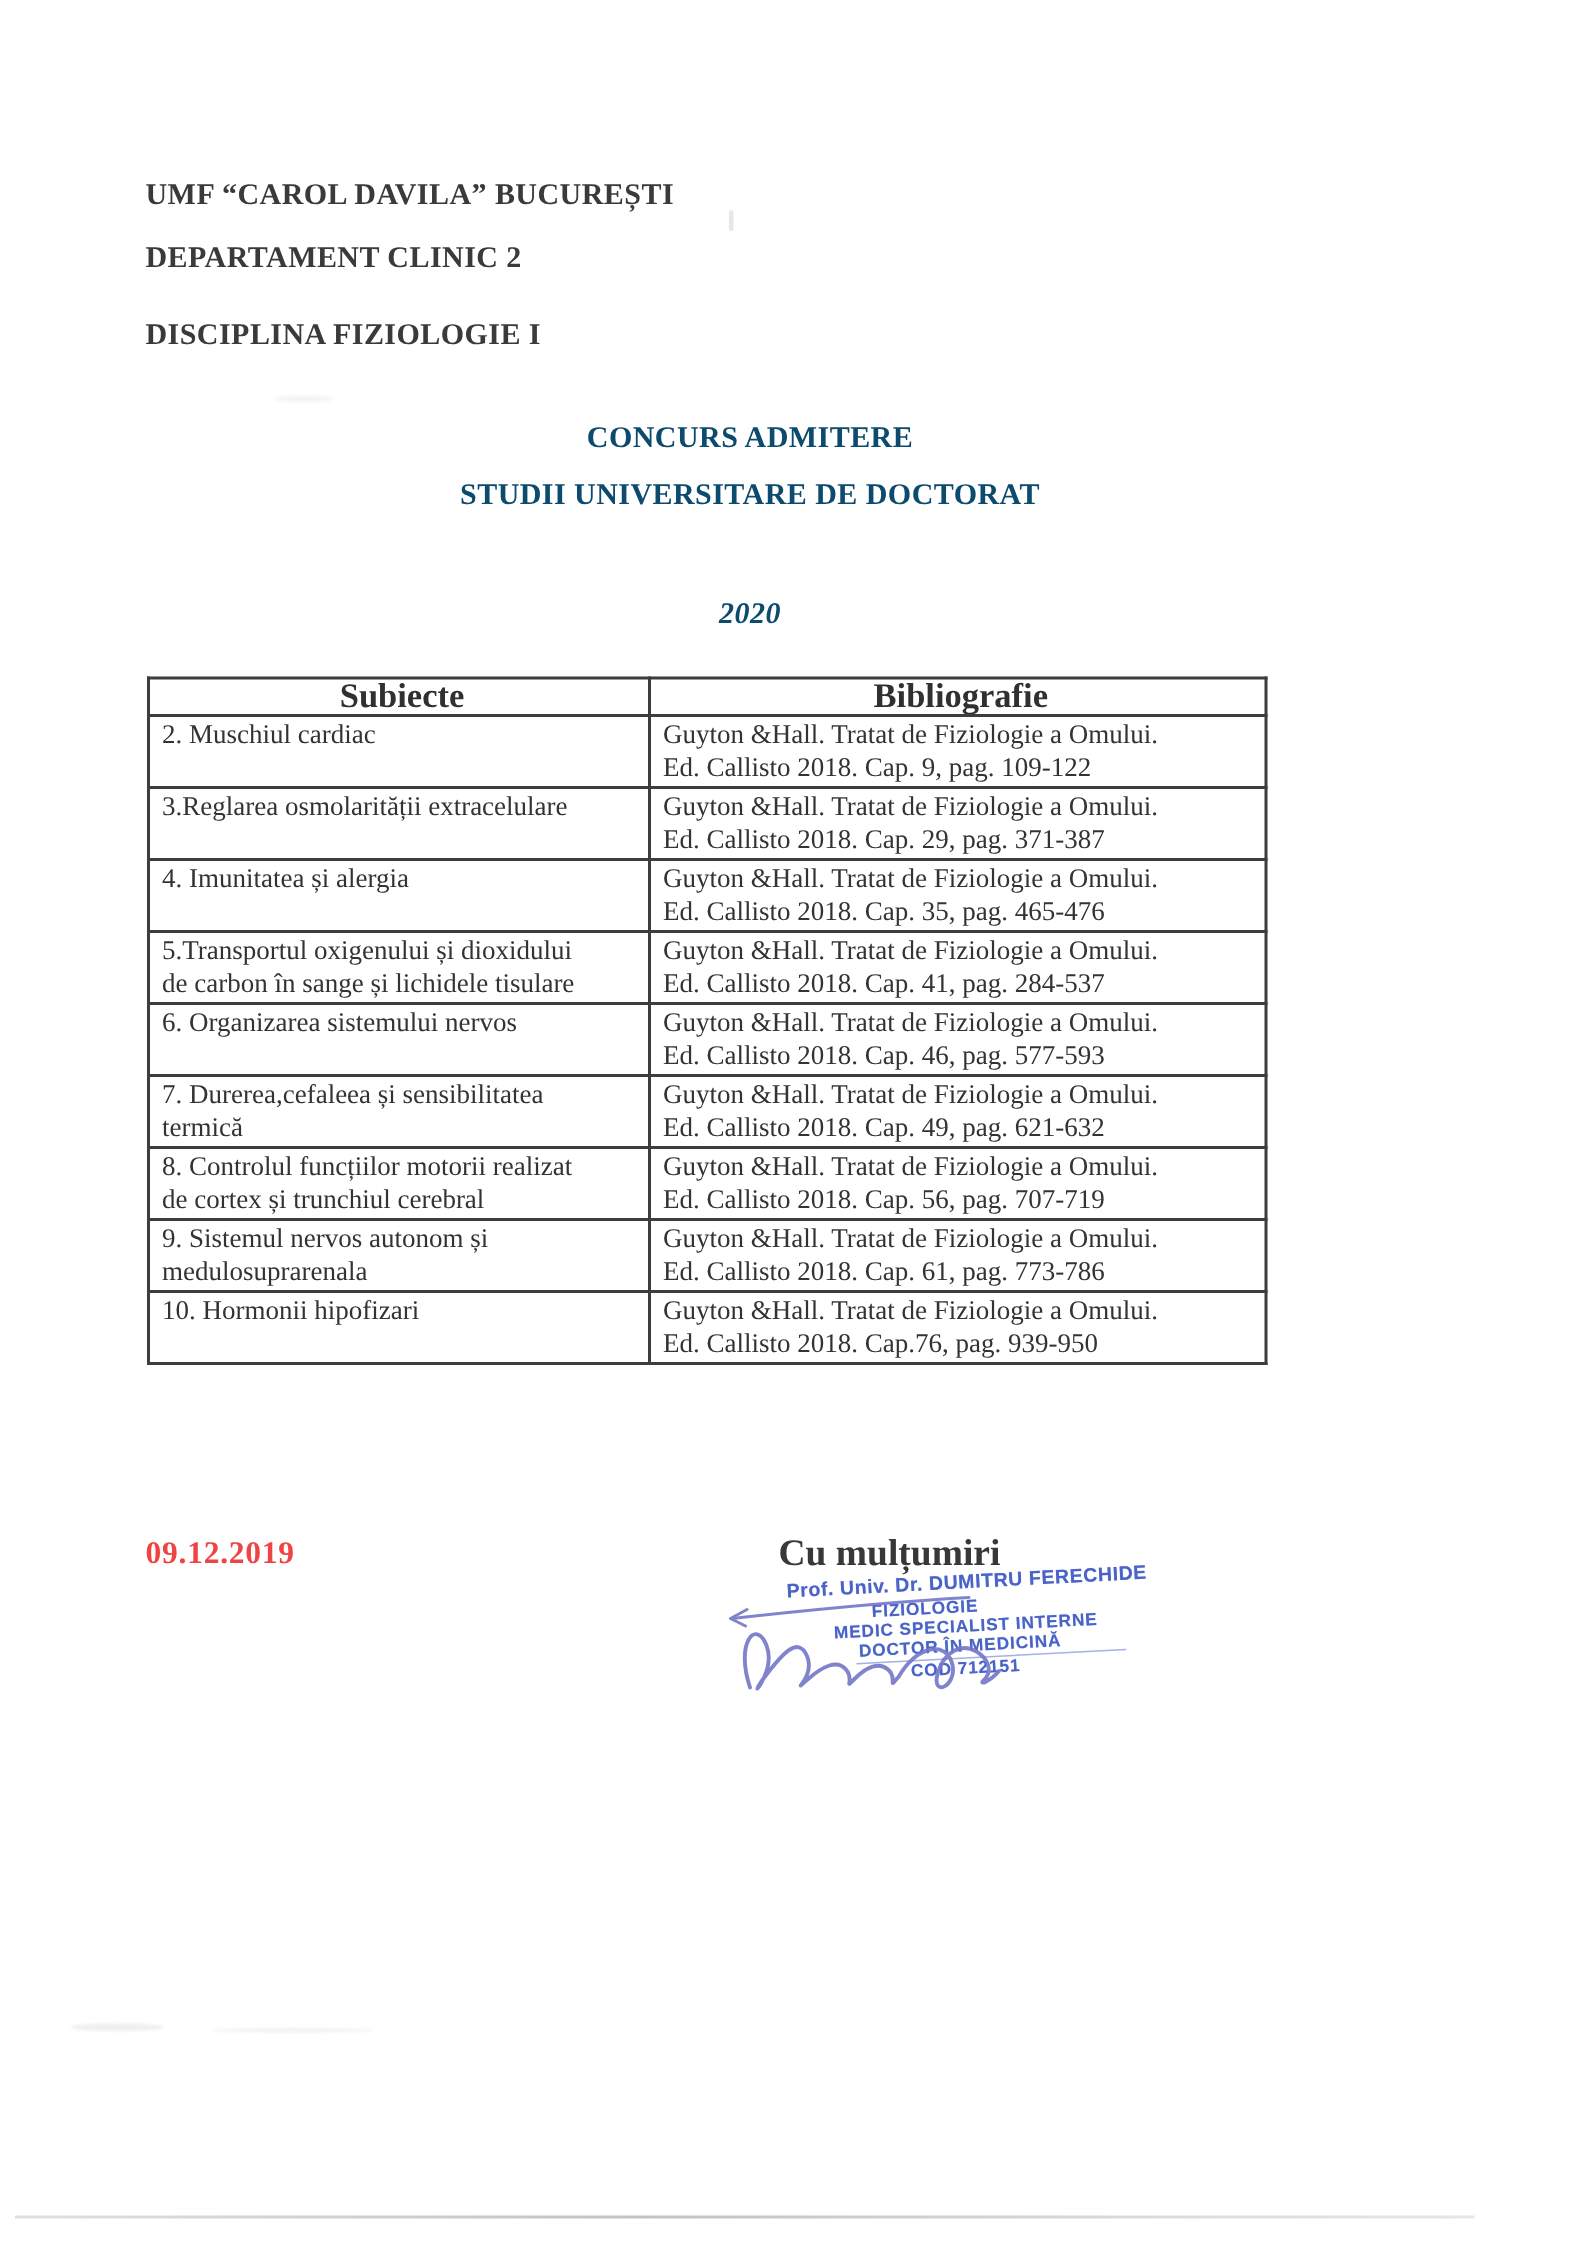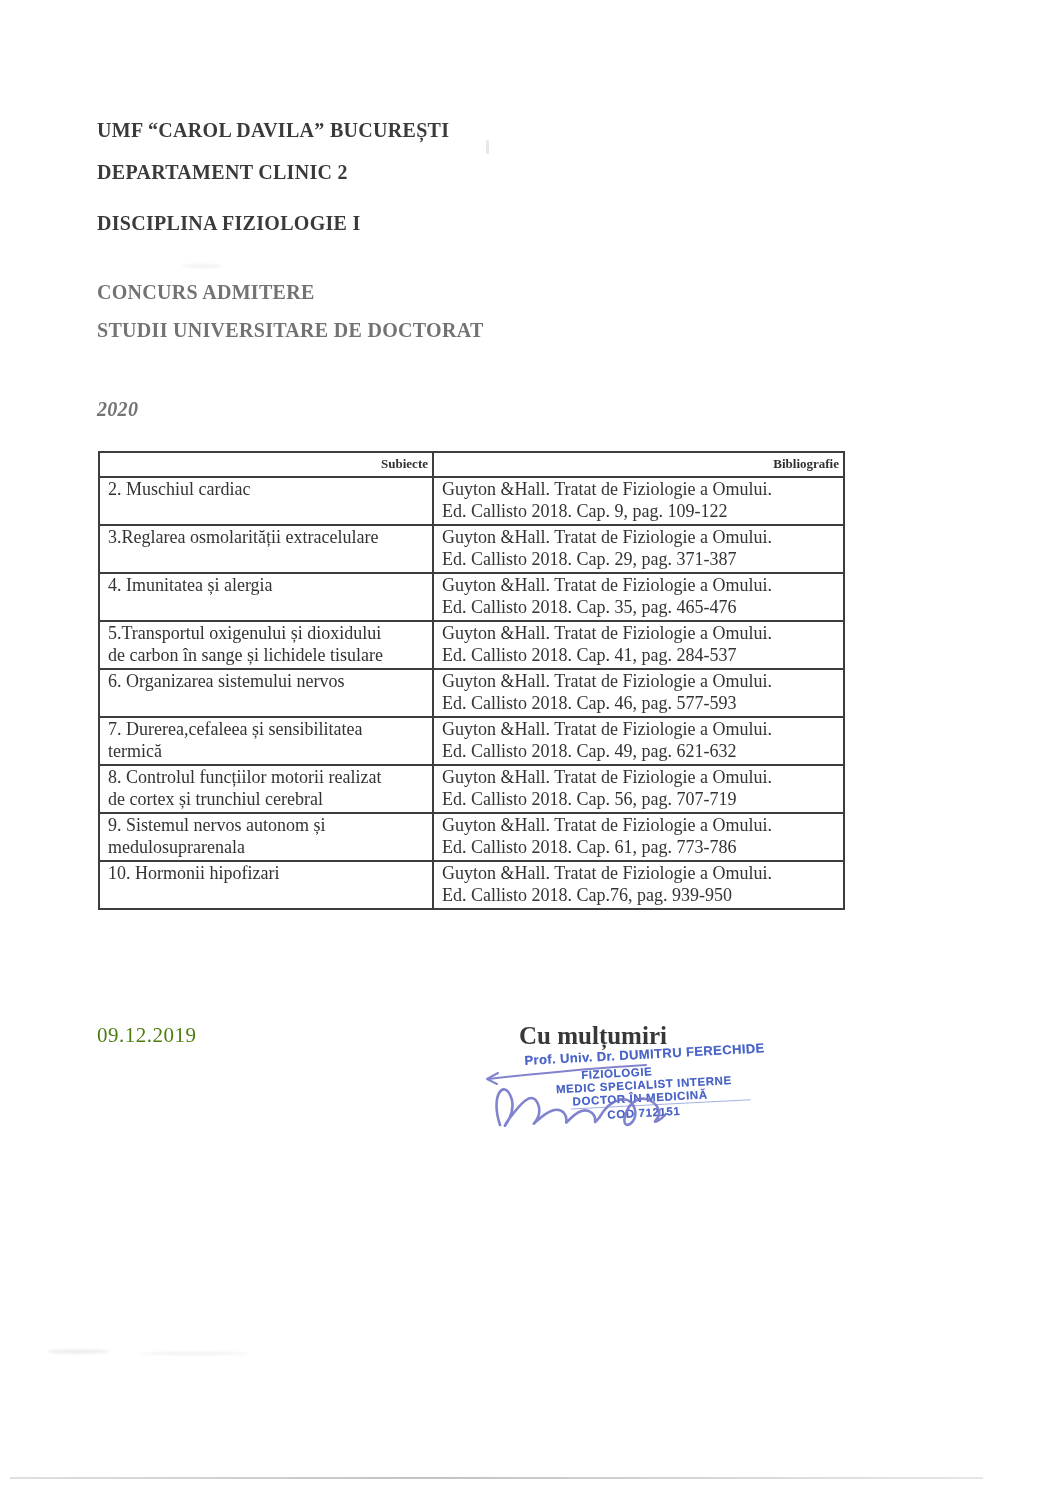--- a/index.html
+++ b/index.html
@@ -25,25 +25,25 @@
   }
   #hdr1 { top: 119px; }
   #hdr2 { top: 161px; }
   #hdr3 { top: 212px; }
 
   
   .title-line {
     position: absolute;
     left: 97px;
     width: 806px;
-    text-align: left;
+    text-align: center;
     font-size: 20px;
     font-weight: bold;
     letter-spacing: 0.3px;
-    color: #737373;
+    color: #0c4a6e;
     white-space: nowrap;
   }
   #title1 { top: 281px; }
   #title2 { top: 319px; }
   #title3 { top: 356px; word-spacing: 9px; }
   #title4 { top: 398px; font-style: italic; }
 
   
   table.biblio {
     position: absolute;
@@ -59,36 +59,36 @@
     border: 2px solid #3d3d3d;
     vertical-align: top;
     padding: 0 4px 0 8px;
     font-size: 18px;
     line-height: 22.5px;
     color: #333333;
     overflow: hidden;
   }
   table.biblio th {
     height: 21px;
-    text-align: right;
-    font-weight: bold;
-    font-size: 13px;
+    text-align: center;
+    font-weight: bold;
+    font-size: 23px;
     color: #303030;
   }
   table.biblio td { height: 46px; }
   table.biblio td div { white-space: nowrap; }
 
   
   .date-text {
     position: absolute;
     left: 97px;
     top: 1023px;
     font-size: 21px;
-    font-weight: normal;
-    color: #4d7c0f;
+    font-weight: bold;
+    color: #ef4444;
     letter-spacing: 0.5px;
   }
   .thanks-text {
     position: absolute;
     left: 519px;
     top: 1022px;
     font-size: 25px;
     font-weight: bold;
     color: #383838;
   }

